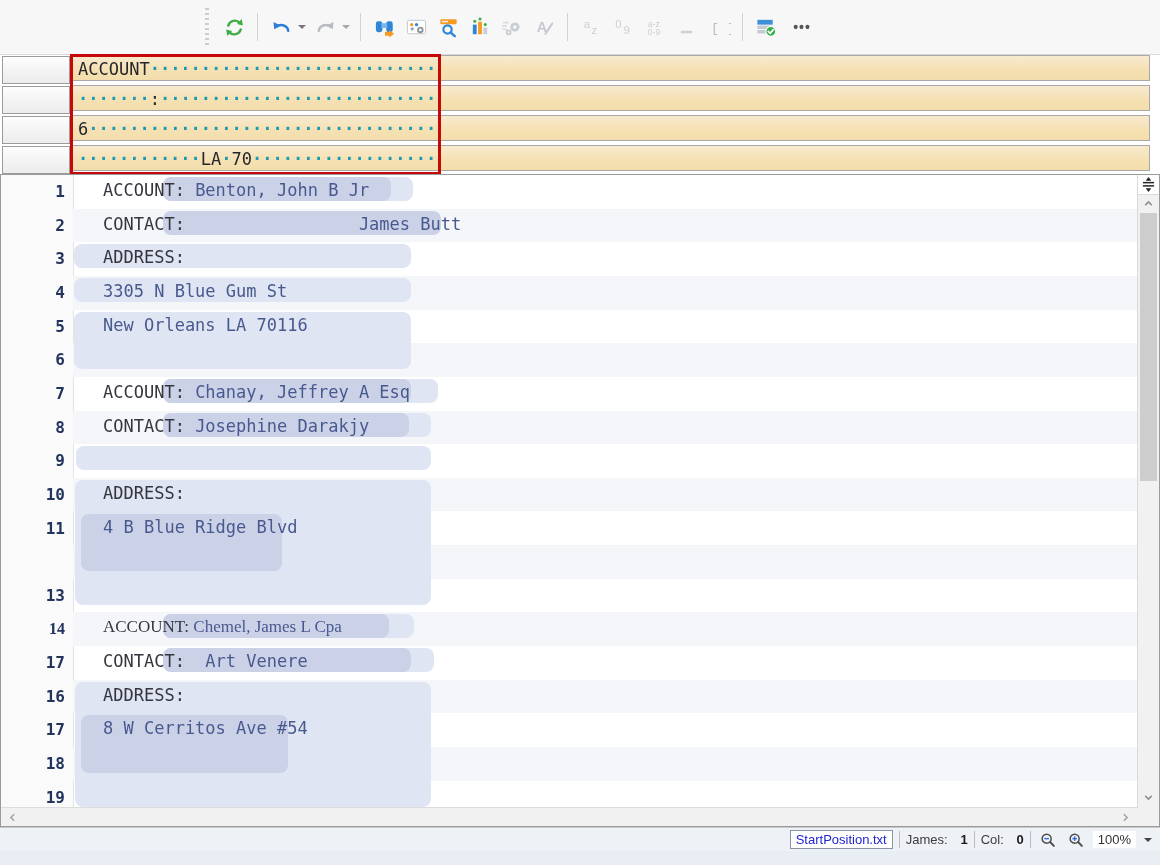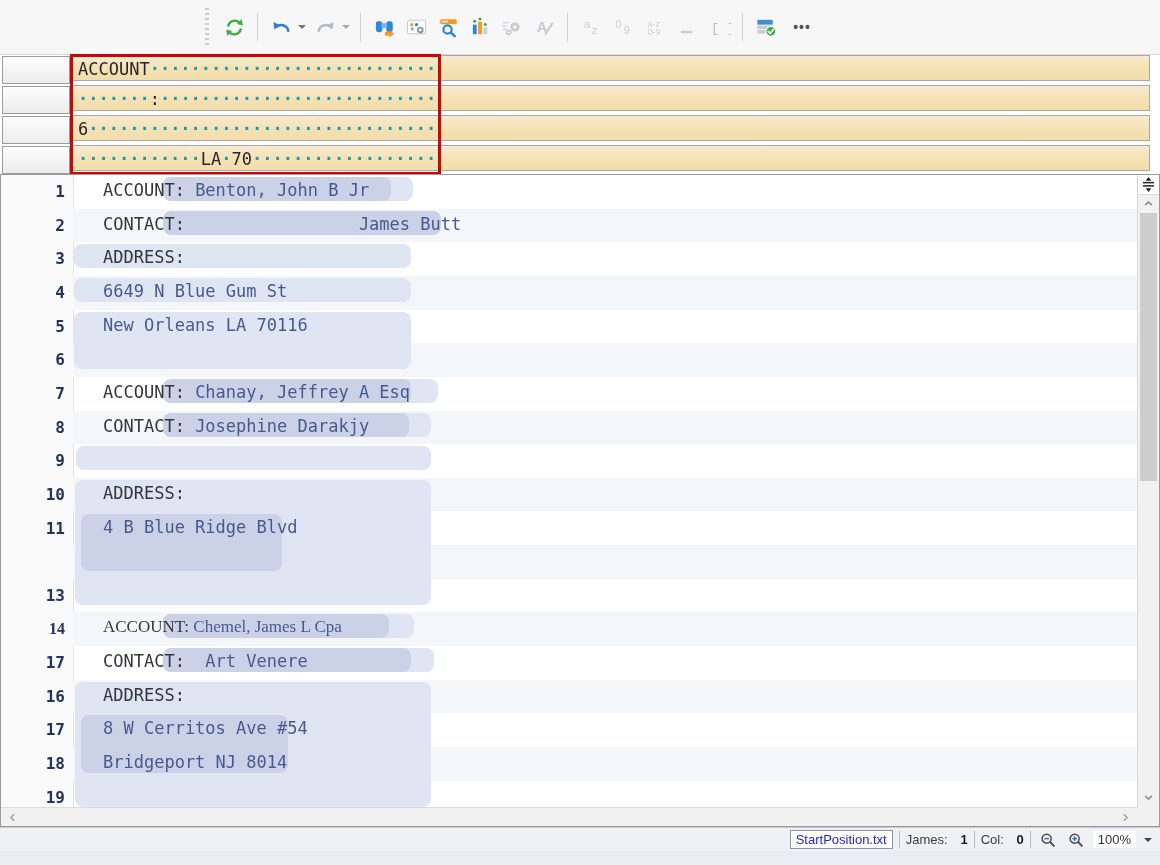--- a/index.html
+++ b/index.html
@@ -250,34 +250,34 @@
         <div class="hl dark" style="top: 338.5px; height: 57.65px; left: 80px; width: 201px;"></div>
         <div class="hl light" style="top: 439.45px; height: 24px; left: 162px; width: 251px;"></div>
         <div class="hl dark" style="top: 439.45px; height: 24px; left: 162px; width: 226px;"></div>
         <div class="hl light" style="top: 473.1px; height: 24px; left: 162px; width: 271px;"></div>
         <div class="hl dark" style="top: 473.1px; height: 24px; left: 162px; width: 248px;"></div>
         <div class="hl light" style="top: 506.75px; height: 124.95px; left: 74px; width: 356px;"></div>
         <div class="hl dark" style="top: 540.4px; height: 57.65px; left: 80px; width: 207px;"></div>
         <div class="ln" style="top: 0px;"><span class="num">1</span><span class="txt"><span class="lbl">ACCOUNT: </span><span class="val">Benton, John B Jr</span></span></div>
         <div class="ln" style="top: 33.65px;"><span class="num">2</span><span class="txt"><span class="lbl">CONTACT:</span><span class="val">                 James Butt</span></span></div>
         <div class="ln" style="top: 67.3px;"><span class="num">3</span><span class="txt"><span class="lbl">ADDRESS:</span></span></div>
-        <div class="ln" style="top: 100.95px;"><span class="num">4</span><span class="txt"><span class="val">6649 N Blue Gum St</span></span></div>
+        <div class="ln" style="top: 100.95px;"><span class="num">4</span><span class="txt"><span class="val">3305 N Blue Gum St</span></span></div>
         <div class="ln" style="top: 134.6px;"><span class="num">5</span><span class="txt"><span class="val">New Orleans LA 70116</span></span></div>
         <div class="ln" style="top: 168.25px;"><span class="num">6</span><span class="txt"></span></div>
         <div class="ln" style="top: 201.9px;"><span class="num">7</span><span class="txt"><span class="lbl">ACCOUNT: </span><span class="val">Chanay, Jeffrey A Esq</span></span></div>
         <div class="ln" style="top: 235.55px;"><span class="num">8</span><span class="txt"><span class="lbl">CONTACT: </span><span class="val">Josephine Darakjy</span></span></div>
         <div class="ln" style="top: 269.2px;"><span class="num">9</span><span class="txt"></span></div>
         <div class="ln" style="top: 302.85px;"><span class="num">10</span><span class="txt"><span class="lbl">ADDRESS:</span></span></div>
         <div class="ln" style="top: 336.5px; padding-left: 6px;"><span class="num">11</span><span class="txt"><span class="val">4 B Blue Ridge Blvd</span></span></div>
         <div class="ln" style="top: 403.8px;"><span class="num">13</span><span class="txt"></span></div>
         <div class="ln" style="top: 437.45px; font-family: Liberation Serif, serif;"><span class="num">14</span><span class="txt"><span class="lbl">ACCOUNT: </span><span class="val">Chemel, James L Cpa</span></span></div>
         <div class="ln" style="top: 471.1px;"><span class="num">17</span><span class="txt"><span class="lbl">CONTACT:</span><span class="val">  Art Venere</span></span></div>
         <div class="ln" style="top: 504.75px;"><span class="num">16</span><span class="txt"><span class="lbl">ADDRESS:</span></span></div>
         <div class="ln" style="top: 538.4px;"><span class="num">17</span><span class="txt"><span class="val">8 W Cerritos Ave #54</span></span></div>
-        <div class="ln" style="top: 572.05px;"><span class="num">18</span><span class="txt"><span class="val">Bridgeport NJ 8014</span></span></div>
+        <div class="ln" style="top: 572.05px;"><span class="num">18</span></div>
         <div class="ln" style="top: 605.7px;"><span class="num">19</span><span class="txt"></span></div>
       </div>
 
     <div class="vscroll">
       <div class="split-btn">
         <svg viewBox="0 0 14 16" width="13" height="15">
           <polygon points="7,0 10,4 4,4" fill="#222"></polygon>
           <line x1="1" y1="6" x2="13" y2="6" stroke="#222" stroke-width="1.6"></line>
           <line x1="1" y1="9.5" x2="13" y2="9.5" stroke="#222" stroke-width="1.6"></line>
           <polygon points="7,16 10,12 4,12" fill="#222"></polygon>

